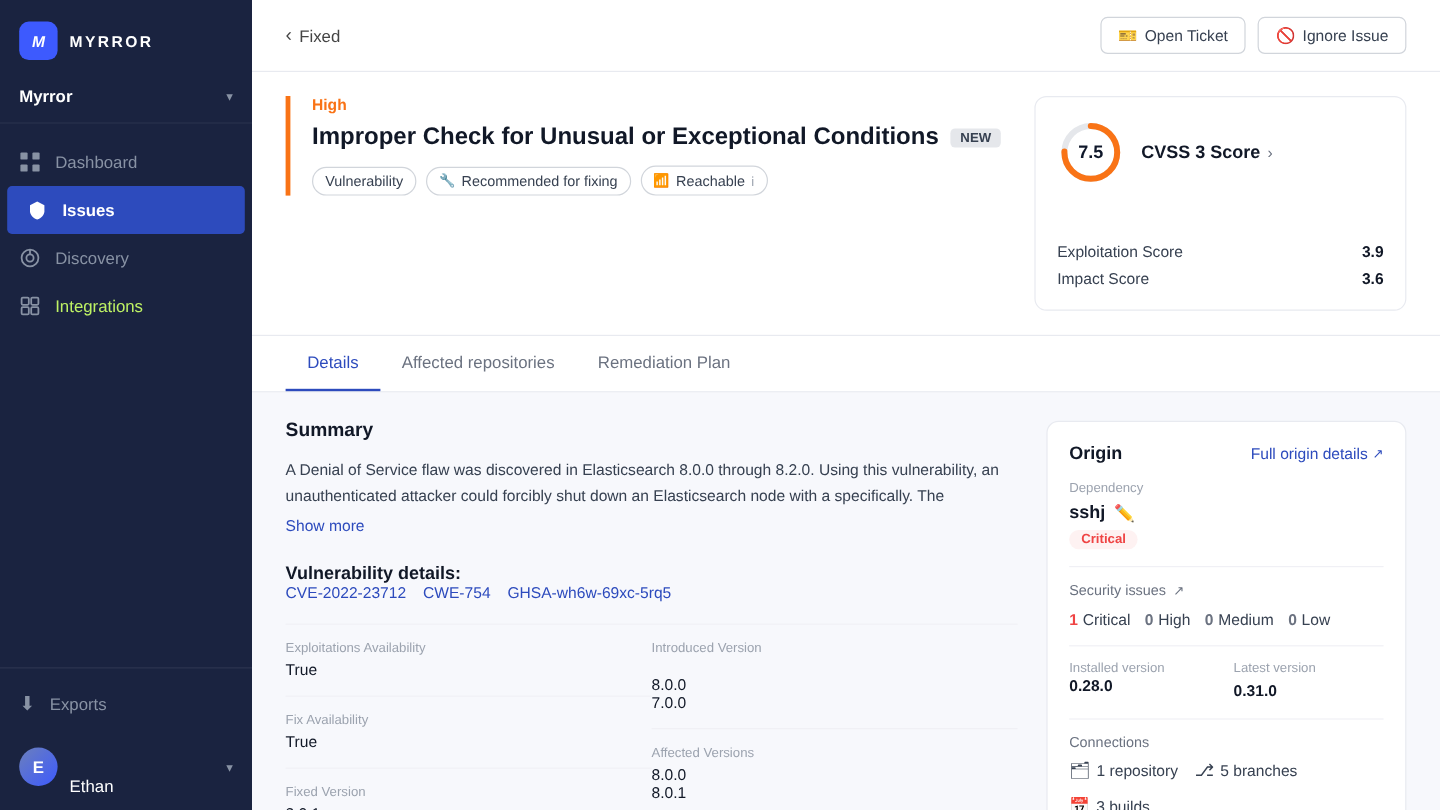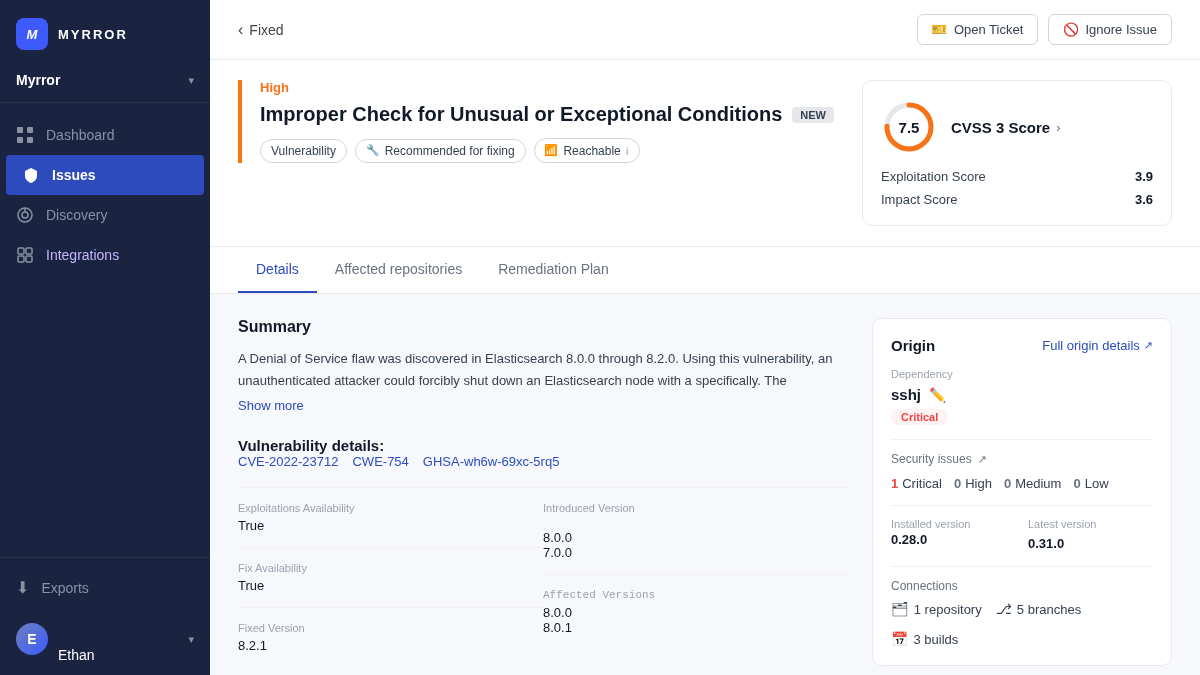--- a/index.html
+++ b/index.html
@@ -44,21 +44,21 @@
     <div style="display:flex; align-items:center; gap:12px; padding:11px 16px; cursor:pointer; color:#8892a4; font-size:14px; font-weight:500;">
       <span style="width:18px; height:18px; display:flex; align-items:center; justify-content:center;">
         <svg viewBox="0 0 18 18" fill="none" width="18" height="18">
             <circle cx="9" cy="9" r="7" stroke="#8892a4" stroke-width="1.5"></circle>
             <circle cx="9" cy="9" r="3" stroke="#8892a4" stroke-width="1.5"></circle>
             <line x1="9" y1="2" x2="9" y2="6" stroke="#8892a4" stroke-width="1.5"></line>
           </svg>
       </span>
       <span>Discovery</span>
     </div>
-    <div style="display:flex; align-items:center; gap:12px; padding:11px 16px; cursor:pointer; color:#c4b5fd; font-size:14px; font-weight:500;">
+    <div style="display:flex; align-items:center; gap:12px; padding:11px 16px; cursor:pointer; color:#bef264; font-size:14px; font-weight:500;">
       <span style="width:18px; height:18px; display:flex; align-items:center; justify-content:center;">
         <svg viewBox="0 0 18 18" fill="none" width="18" height="18">
             <rect x="2" y="2" width="6" height="6" rx="1" stroke="#8892a4" stroke-width="1.5"></rect>
             <rect x="10" y="2" width="6" height="6" rx="1" stroke="#8892a4" stroke-width="1.5"></rect>
             <rect x="2" y="10" width="6" height="6" rx="1" stroke="#8892a4" stroke-width="1.5"></rect>
             <rect x="10" y="10" width="6" height="6" rx="1" stroke="#8892a4" stroke-width="1.5"></rect>
           </svg>
       </span>
       <span>Integrations</span>
     </div>
@@ -129,21 +129,21 @@
             <circle cx="28" cy="28" r="22" fill="none" stroke="#f97316" stroke-width="5" stroke-dasharray="138.2" stroke-dashoffset="34.5" stroke-linecap="round"></circle>
           </svg>
           <span style="position:absolute; top:50%; left:50%; transform:translate(-50%,-50%); font-size:15px; font-weight:800; color:#0f172a;">7.5</span>
         </div>
         <div style="display:flex; align-items:center; gap:6px; cursor:pointer;">
           <span style="font-size:15px; font-weight:700; color:#111827;">CVSS 3 Score</span>
           <span style="font-size:13px; color:#6b7280;">›</span>
         </div>
       </div>
       <div style="display:flex; flex-direction:column; gap:8px;">
-        <div style="display:flex; justify-content:space-between; font-size:13px; color:#374151;">
+        <div style="display:flex; justify-content:space-between; font-size:13px; color:#374151;margin-top:33px;">
           <span>Exploitation Score</span>
           <span style="font-weight:700; color:#111827;">3.9</span>
         </div>
         <div style="display:flex; justify-content:space-between; font-size:13px; color:#374151;">
           <span>Impact Score</span>
           <span style="font-weight:700; color:#111827;">3.6</span>
         </div>
       </div>
     </div>
   </div>
@@ -195,21 +195,21 @@
             </div>
           </div>
 
           <div>
             <div style="padding-top:14px; border-bottom:1px solid #f0f0f5; padding-bottom:14px;">
               <div style="font-size:11px; color:#9ca3af; font-weight:500; margin-bottom:16px;">Introduced Version</div>
               <div style="font-size:13px; color:#111827; font-weight:500;">8.0.0</div>
               <div style="font-size:13px; color:#111827; font-weight:500;">7.0.0</div>
             </div>
             <div style="padding-top:14px;">
-              <div style="font-size:11px; color:#9ca3af; font-weight:500; margin-bottom:4px;font-family:Liberation Mono, monospace;">Affected Versions</div>
+              <div style="font-size:11px; color:#9ca3af; font-weight:500; margin-bottom:4px;">Affected Versions</div>
               <div style="font-size:13px; color:#111827; font-weight:500;">8.0.0</div>
               <div style="font-size:13px; color:#111827; font-weight:500;">8.0.1</div>
             </div>
           </div>
         </div>
       </div>
     </div>
 
     <div style="width:300px; flex-shrink:0;">
       <div style="background:#fff; border:1px solid #e8eaf0; border-radius:10px; padding:18px;">

